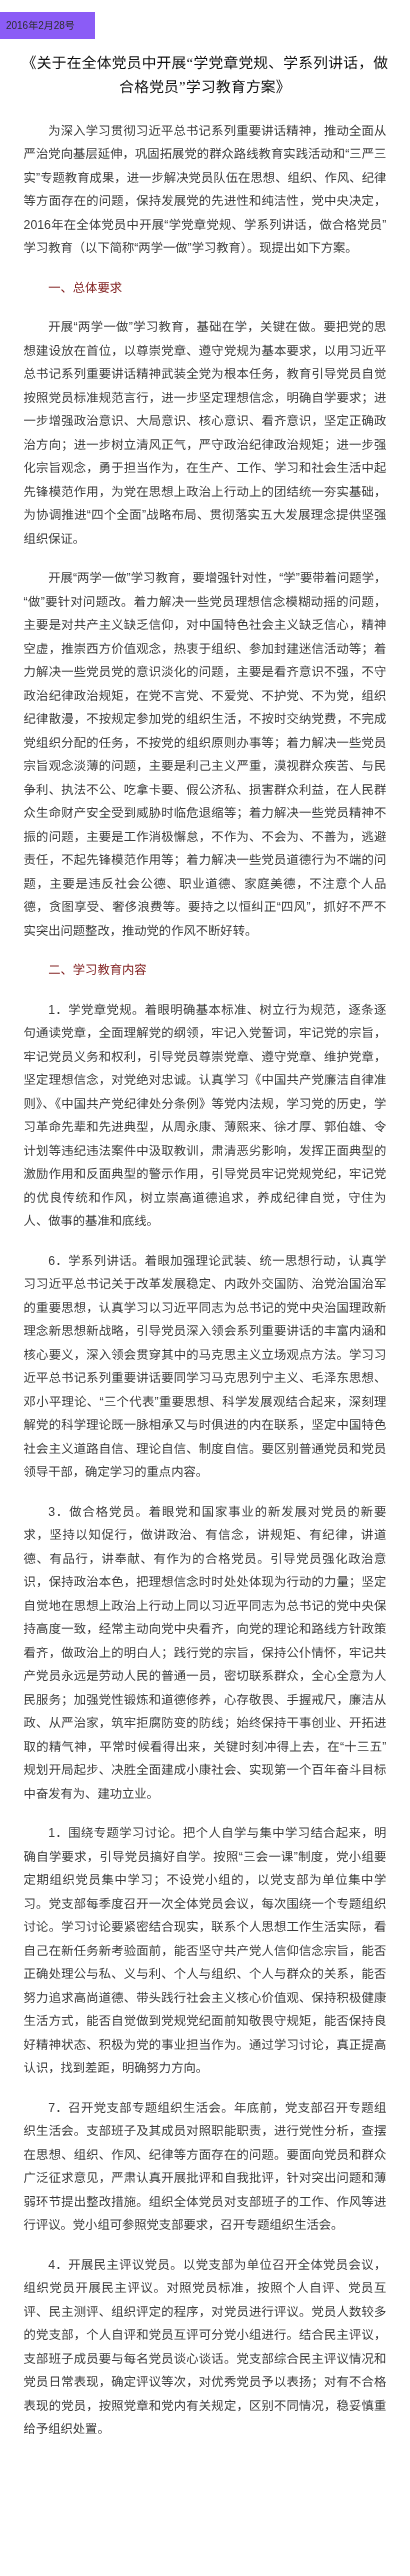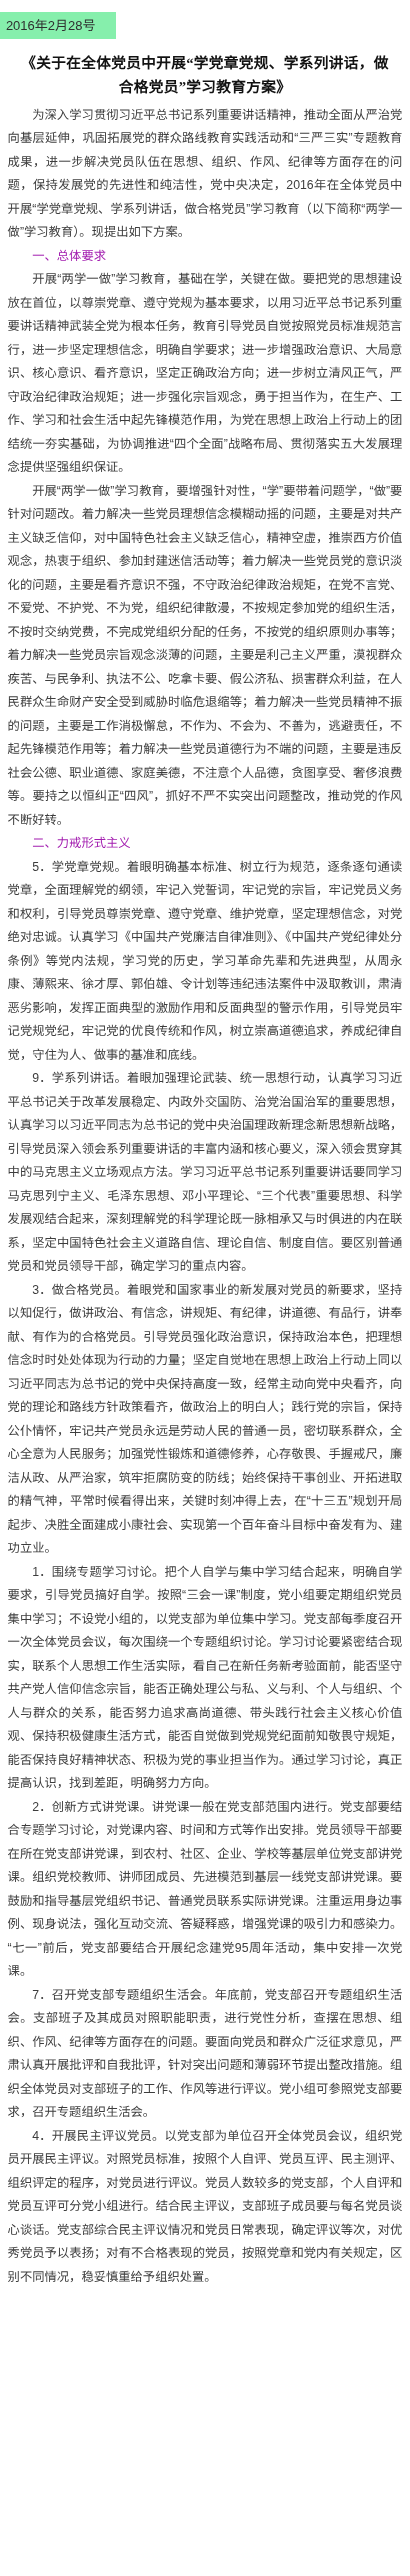--- a/index.html
+++ b/index.html
@@ -14,67 +14,66 @@
   }
   .page {
     width: 410px;
     background: #ffffff;
     overflow: hidden;
   }
   .date-badge {
     display: inline-block;
     margin: 12.3px 0 0 0;
     padding: 7.6px 20px 7.6px 5.9px;
-    background: #86efac;
+    background: #8b5cf6;
     color: #2f2f2f;
-    font-size: 13px;
+    font-size: 10px;
     line-height: 11.7px;
   }
   .doc-title {
     margin: 13px 20px 3.5px 20px;
     text-align: center;
     font-family: "Liberation Serif", serif;
-    font-weight: bold;
+    font-weight: normal;
     font-size: 14.7px;
     line-height: 23.5px;
     color: #121212;
     letter-spacing: 0.3px;
   }
   .doc-body {
     padding: 1.2px 7.6px 11.7px 7.6px;
     color: #3d3d3d;
     font-size: 12.3px;
     line-height: 23.5px;
     text-align: justify;
     word-break: break-all;
   }
   .doc-body p {
-    margin: 0;
+    margin: 16px;
     text-indent: 2em;
   }
   .doc-body p.heading {
-    color: #a21caf;
+    color: #7f1d1d;
   }
 </style>
 </head>
 <body>
 
 <div class="page">
   <div class="date-badge">2016年2月28号</div>
 
   <h1 class="doc-title">《关于在全体党员中开展“学党章党规、学系列讲话，做合格党员”学习教育方案》</h1>
 
   <div class="doc-body">
       <p class="body">为深入学习贯彻习近平总书记系列重要讲话精神，推动全面从严治党向基层延伸，巩固拓展党的群众路线教育实践活动和“三严三实”专题教育成果，进一步解决党员队伍在思想、组织、作风、纪律等方面存在的问题，保持发展党的先进性和纯洁性，党中央决定，2016年在全体党员中开展“学党章党规、学系列讲话，做合格党员”学习教育（以下简称“两学一做”学习教育）。现提出如下方案。</p>
       <p class="heading">一、总体要求</p>
       <p class="body">开展“两学一做”学习教育，基础在学，关键在做。要把党的思想建设放在首位，以尊崇党章、遵守党规为基本要求，以用习近平总书记系列重要讲话精神武装全党为根本任务，教育引导党员自觉按照党员标准规范言行，进一步坚定理想信念，明确自学要求；进一步增强政治意识、大局意识、核心意识、看齐意识，坚定正确政治方向；进一步树立清风正气，严守政治纪律政治规矩；进一步强化宗旨观念，勇于担当作为，在生产、工作、学习和社会生活中起先锋模范作用，为党在思想上政治上行动上的团结统一夯实基础，为协调推进“四个全面”战略布局、贯彻落实五大发展理念提供坚强组织保证。</p>
       <p class="body">开展“两学一做”学习教育，要增强针对性，“学”要带着问题学，“做”要针对问题改。着力解决一些党员理想信念模糊动摇的问题，主要是对共产主义缺乏信仰，对中国特色社会主义缺乏信心，精神空虚，推崇西方价值观念，热衷于组织、参加封建迷信活动等；着力解决一些党员党的意识淡化的问题，主要是看齐意识不强，不守政治纪律政治规矩，在党不言党、不爱党、不护党、不为党，组织纪律散漫，不按规定参加党的组织生活，不按时交纳党费，不完成党组织分配的任务，不按党的组织原则办事等；着力解决一些党员宗旨观念淡薄的问题，主要是利己主义严重，漠视群众疾苦、与民争利、执法不公、吃拿卡要、假公济私、损害群众利益，在人民群众生命财产安全受到威胁时临危退缩等；着力解决一些党员精神不振的问题，主要是工作消极懈怠，不作为、不会为、不善为，逃避责任，不起先锋模范作用等；着力解决一些党员道德行为不端的问题，主要是违反社会公德、职业道德、家庭美德，不注意个人品德，贪图享受、奢侈浪费等。要持之以恒纠正“四风”，抓好不严不实突出问题整改，推动党的作风不断好转。</p>
-      <p class="heading">二、力戒形式主义</p>
-      <p class="body">5．学党章党规。着眼明确基本标准、树立行为规范，逐条逐句通读党章，全面理解党的纲领，牢记入党誓词，牢记党的宗旨，牢记党员义务和权利，引导党员尊崇党章、遵守党章、维护党章，坚定理想信念，对党绝对忠诚。认真学习《中国共产党廉洁自律准则》、《中国共产党纪律处分条例》等党内法规，学习党的历史，学习革命先辈和先进典型，从周永康、薄熙来、徐才厚、郭伯雄、令计划等违纪违法案件中汲取教训，肃清恶劣影响，发挥正面典型的激励作用和反面典型的警示作用，引导党员牢记党规党纪，牢记党的优良传统和作风，树立崇高道德追求，养成纪律自觉，守住为人、做事的基准和底线。</p>
-      <p class="body">9．学系列讲话。着眼加强理论武装、统一思想行动，认真学习习近平总书记关于改革发展稳定、内政外交国防、治党治国治军的重要思想，认真学习以习近平同志为总书记的党中央治国理政新理念新思想新战略，引导党员深入领会系列重要讲话的丰富内涵和核心要义，深入领会贯穿其中的马克思主义立场观点方法。学习习近平总书记系列重要讲话要同学习马克思列宁主义、毛泽东思想、邓小平理论、“三个代表”重要思想、科学发展观结合起来，深刻理解党的科学理论既一脉相承又与时俱进的内在联系，坚定中国特色社会主义道路自信、理论自信、制度自信。要区别普通党员和党员领导干部，确定学习的重点内容。</p>
+      <p class="heading">二、学习教育内容</p>
+      <p class="body">1．学党章党规。着眼明确基本标准、树立行为规范，逐条逐句通读党章，全面理解党的纲领，牢记入党誓词，牢记党的宗旨，牢记党员义务和权利，引导党员尊崇党章、遵守党章、维护党章，坚定理想信念，对党绝对忠诚。认真学习《中国共产党廉洁自律准则》、《中国共产党纪律处分条例》等党内法规，学习党的历史，学习革命先辈和先进典型，从周永康、薄熙来、徐才厚、郭伯雄、令计划等违纪违法案件中汲取教训，肃清恶劣影响，发挥正面典型的激励作用和反面典型的警示作用，引导党员牢记党规党纪，牢记党的优良传统和作风，树立崇高道德追求，养成纪律自觉，守住为人、做事的基准和底线。</p>
+      <p class="body">6．学系列讲话。着眼加强理论武装、统一思想行动，认真学习习近平总书记关于改革发展稳定、内政外交国防、治党治国治军的重要思想，认真学习以习近平同志为总书记的党中央治国理政新理念新思想新战略，引导党员深入领会系列重要讲话的丰富内涵和核心要义，深入领会贯穿其中的马克思主义立场观点方法。学习习近平总书记系列重要讲话要同学习马克思列宁主义、毛泽东思想、邓小平理论、“三个代表”重要思想、科学发展观结合起来，深刻理解党的科学理论既一脉相承又与时俱进的内在联系，坚定中国特色社会主义道路自信、理论自信、制度自信。要区别普通党员和党员领导干部，确定学习的重点内容。</p>
       <p class="body">3．做合格党员。着眼党和国家事业的新发展对党员的新要求，坚持以知促行，做讲政治、有信念，讲规矩、有纪律，讲道德、有品行，讲奉献、有作为的合格党员。引导党员强化政治意识，保持政治本色，把理想信念时时处处体现为行动的力量；坚定自觉地在思想上政治上行动上同以习近平同志为总书记的党中央保持高度一致，经常主动向党中央看齐，向党的理论和路线方针政策看齐，做政治上的明白人；践行党的宗旨，保持公仆情怀，牢记共产党员永远是劳动人民的普通一员，密切联系群众，全心全意为人民服务；加强党性锻炼和道德修养，心存敬畏、手握戒尺，廉洁从政、从严治家，筑牢拒腐防变的防线；始终保持干事创业、开拓进取的精气神，平常时候看得出来，关键时刻冲得上去，在“十三五”规划开局起步、决胜全面建成小康社会、实现第一个百年奋斗目标中奋发有为、建功立业。</p>
       <p class="body">1．围绕专题学习讨论。把个人自学与集中学习结合起来，明确自学要求，引导党员搞好自学。按照“三会一课”制度，党小组要定期组织党员集中学习；不设党小组的，以党支部为单位集中学习。党支部每季度召开一次全体党员会议，每次围绕一个专题组织讨论。学习讨论要紧密结合现实，联系个人思想工作生活实际，看自己在新任务新考验面前，能否坚守共产党人信仰信念宗旨，能否正确处理公与私、义与利、个人与组织、个人与群众的关系，能否努力追求高尚道德、带头践行社会主义核心价值观、保持积极健康生活方式，能否自觉做到党规党纪面前知敬畏守规矩，能否保持良好精神状态、积极为党的事业担当作为。通过学习讨论，真正提高认识，找到差距，明确努力方向。</p>
-      <p class="body">2．创新方式讲党课。讲党课一般在党支部范围内进行。党支部要结合专题学习讨论，对党课内容、时间和方式等作出安排。党员领导干部要在所在党支部讲党课，到农村、社区、企业、学校等基层单位党支部讲党课。组织党校教师、讲师团成员、先进模范到基层一线党支部讲党课。要鼓励和指导基层党组织书记、普通党员联系实际讲党课。注重运用身边事例、现身说法，强化互动交流、答疑释惑，增强党课的吸引力和感染力。“七一”前后，党支部要结合开展纪念建党95周年活动，集中安排一次党课。</p>
       <p class="body">7．召开党支部专题组织生活会。年底前，党支部召开专题组织生活会。支部班子及其成员对照职能职责，进行党性分析，查摆在思想、组织、作风、纪律等方面存在的问题。要面向党员和群众广泛征求意见，严肃认真开展批评和自我批评，针对突出问题和薄弱环节提出整改措施。组织全体党员对支部班子的工作、作风等进行评议。党小组可参照党支部要求，召开专题组织生活会。</p>
       <p class="body">4．开展民主评议党员。以党支部为单位召开全体党员会议，组织党员开展民主评议。对照党员标准，按照个人自评、党员互评、民主测评、组织评定的程序，对党员进行评议。党员人数较多的党支部，个人自评和党员互评可分党小组进行。结合民主评议，支部班子成员要与每名党员谈心谈话。党支部综合民主评议情况和党员日常表现，确定评议等次，对优秀党员予以表扬；对有不合格表现的党员，按照党章和党内有关规定，区别不同情况，稳妥慎重给予组织处置。</p>
     </div>
 </div>
 
 
 </body></html>

